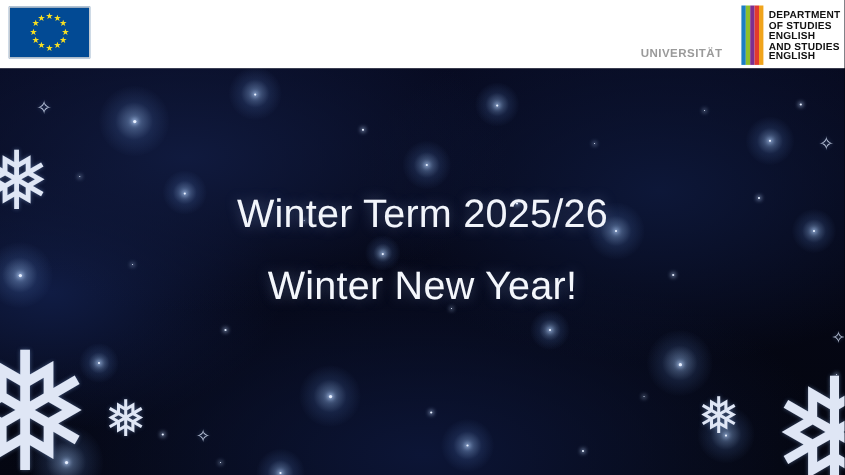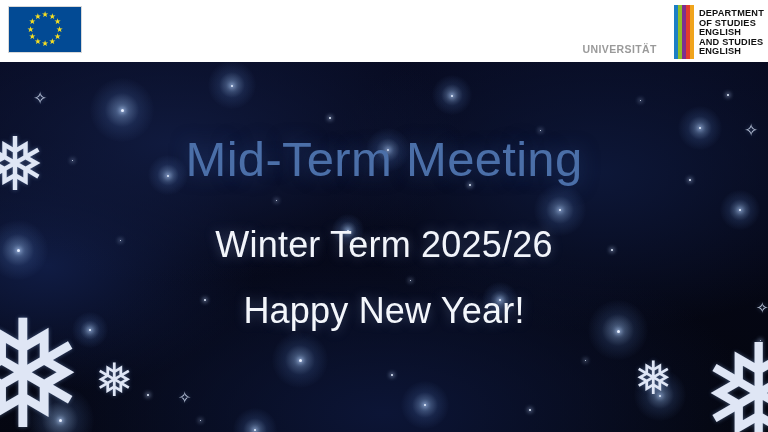--- a/index.html
+++ b/index.html
@@ -266,18 +266,17 @@
       <div class="snow" style="left: -40px; top: 238px; font-size: 150px;">❅</div>
       <div class="snow" style="left: 95px; top: 295px; font-size: 46px;">❅</div>
       <div class="snow faint" style="left: 178px; top: 328px; font-size: 16px;">✧</div>
       <div class="snow" style="left: 634px; top: 293px; font-size: 46px;">❅</div>
       <div class="snow" style="left: 700px; top: 264px; font-size: 140px;">❅</div>
       <div class="snow faint" style="left: 744px; top: 60px; font-size: 17px;">✧</div>
       <div class="snow faint" style="left: 756px; top: 238px; font-size: 15px;">✧</div>
     </div>
 
   <div id="text-block">
-    <div id="title">Mid-Term Meeting</div>
     <div id="subtitle">Winter Term 2025/26</div>
-    <div id="greeting">Happy New Year!</div>
+    <div id="greeting">Winter New Year!</div>
   </div>
 
 </div>
 
 </body></html>

